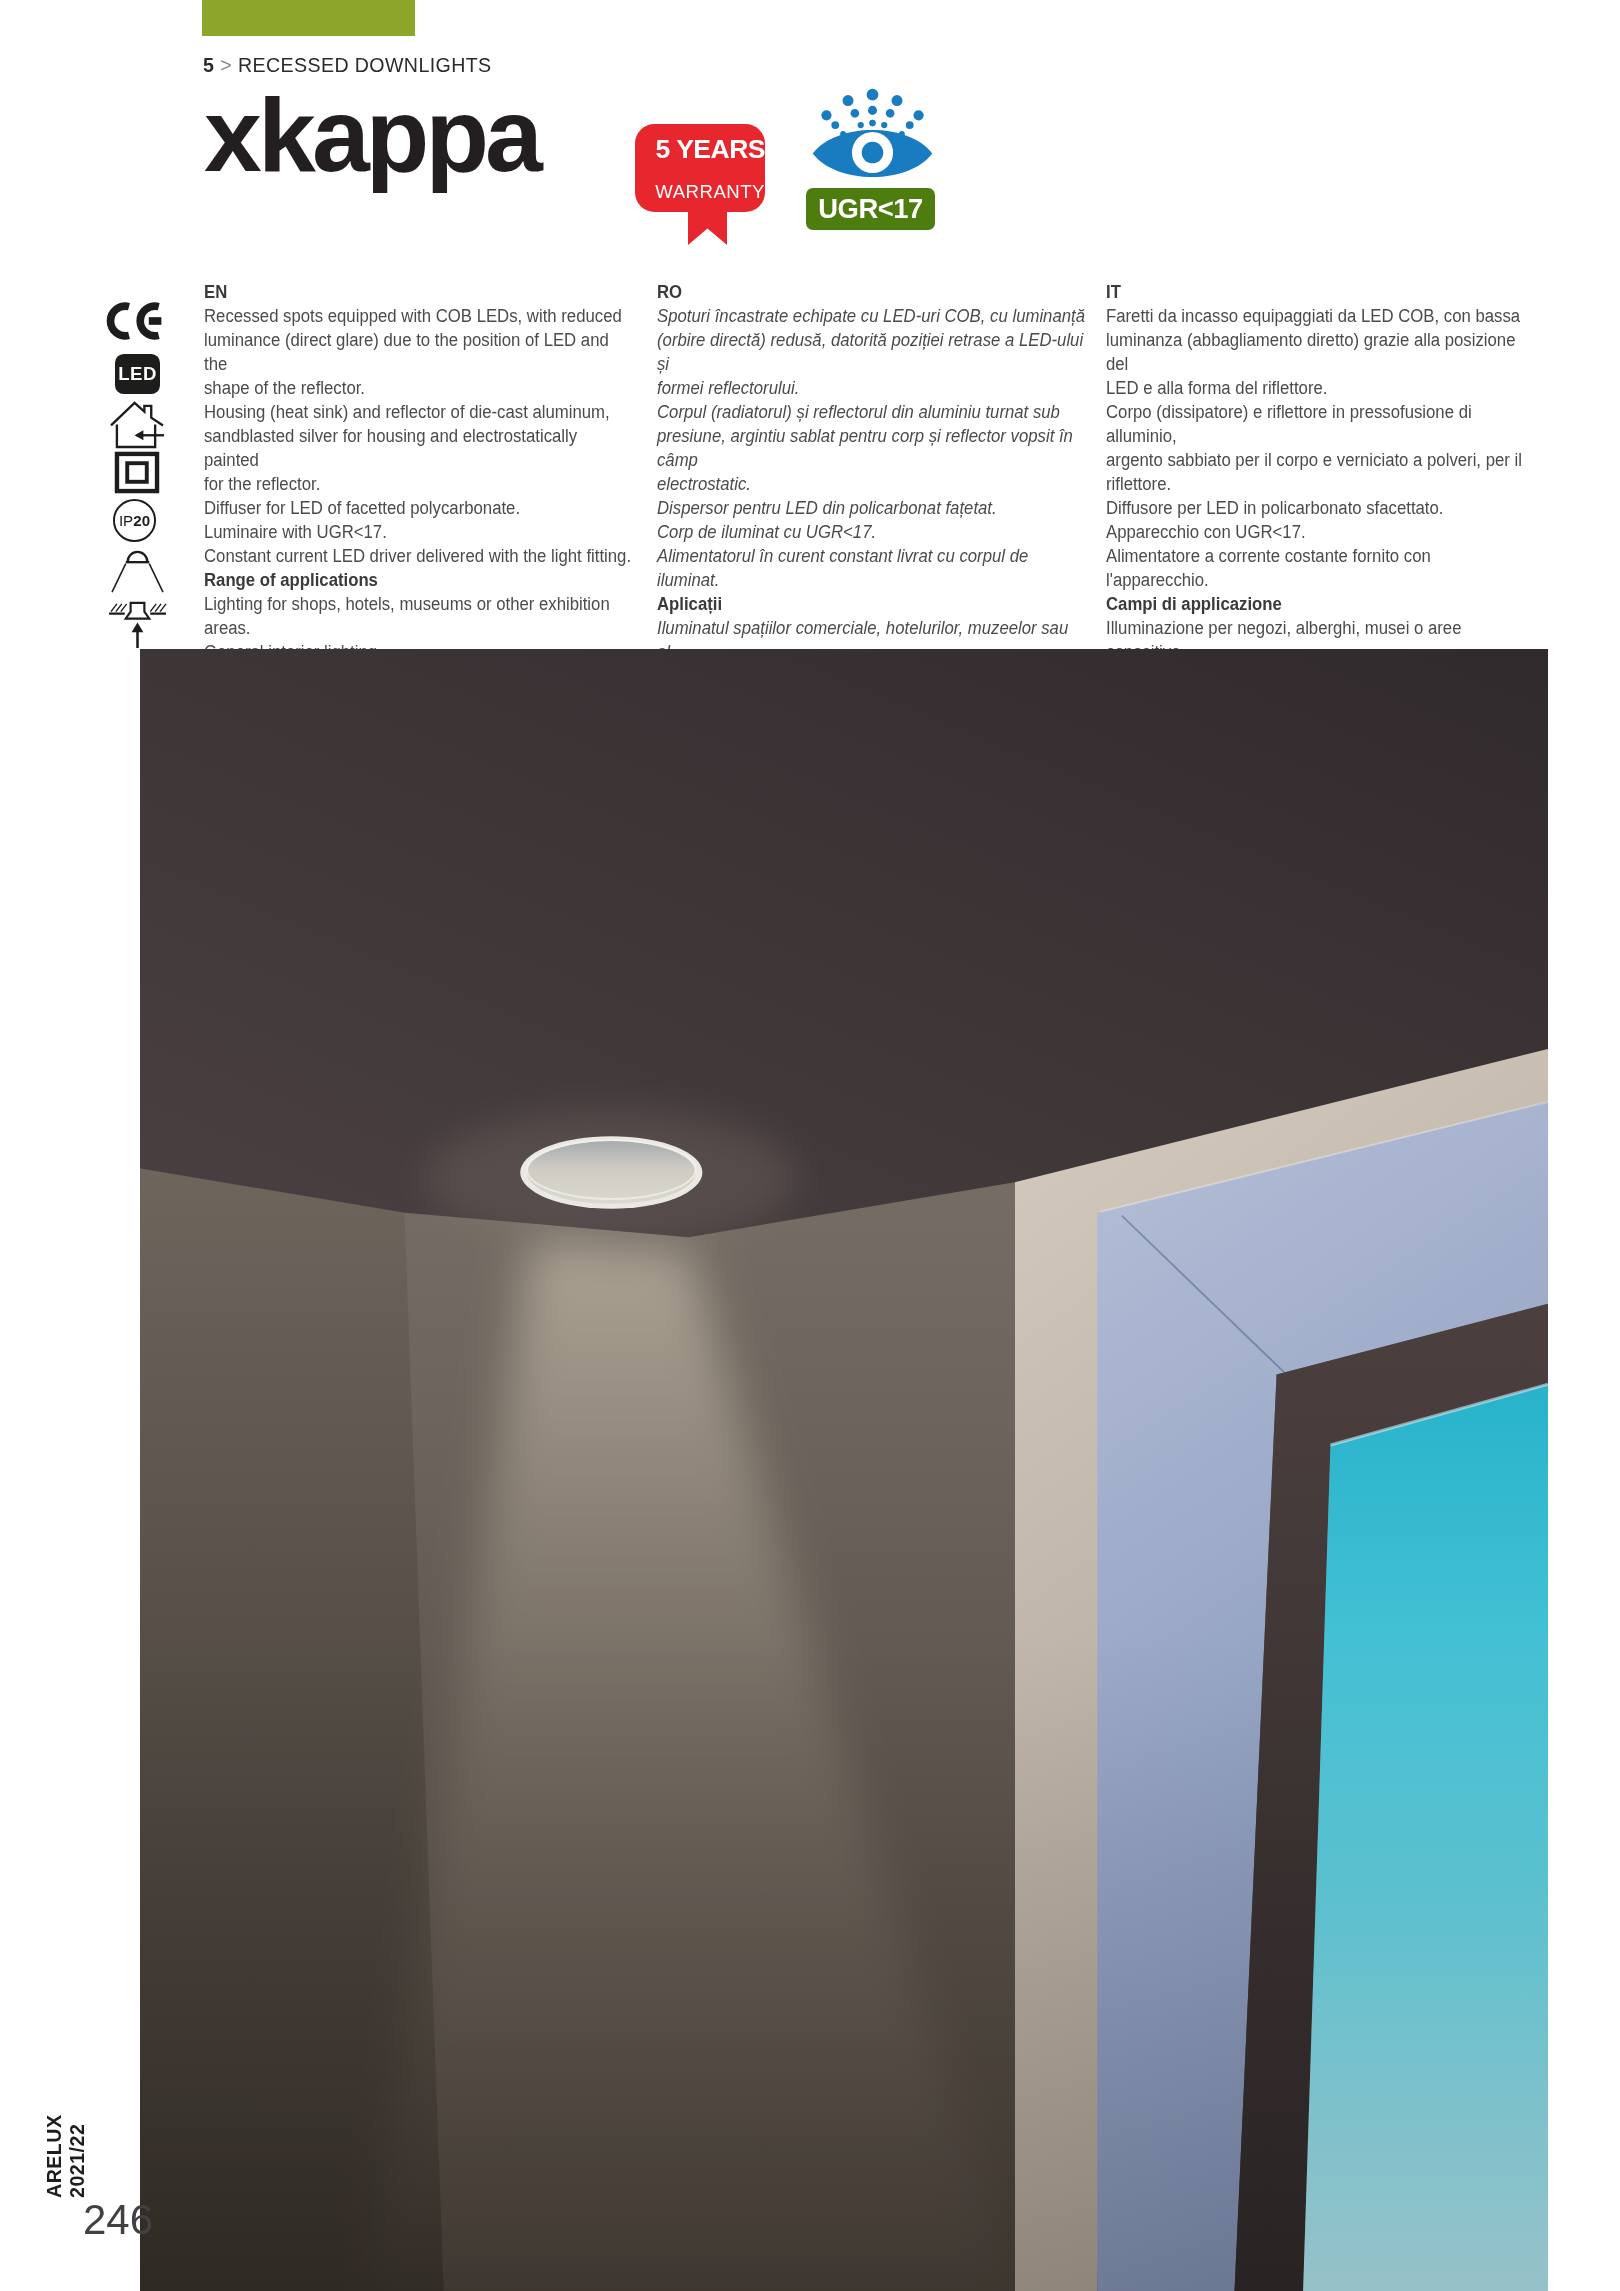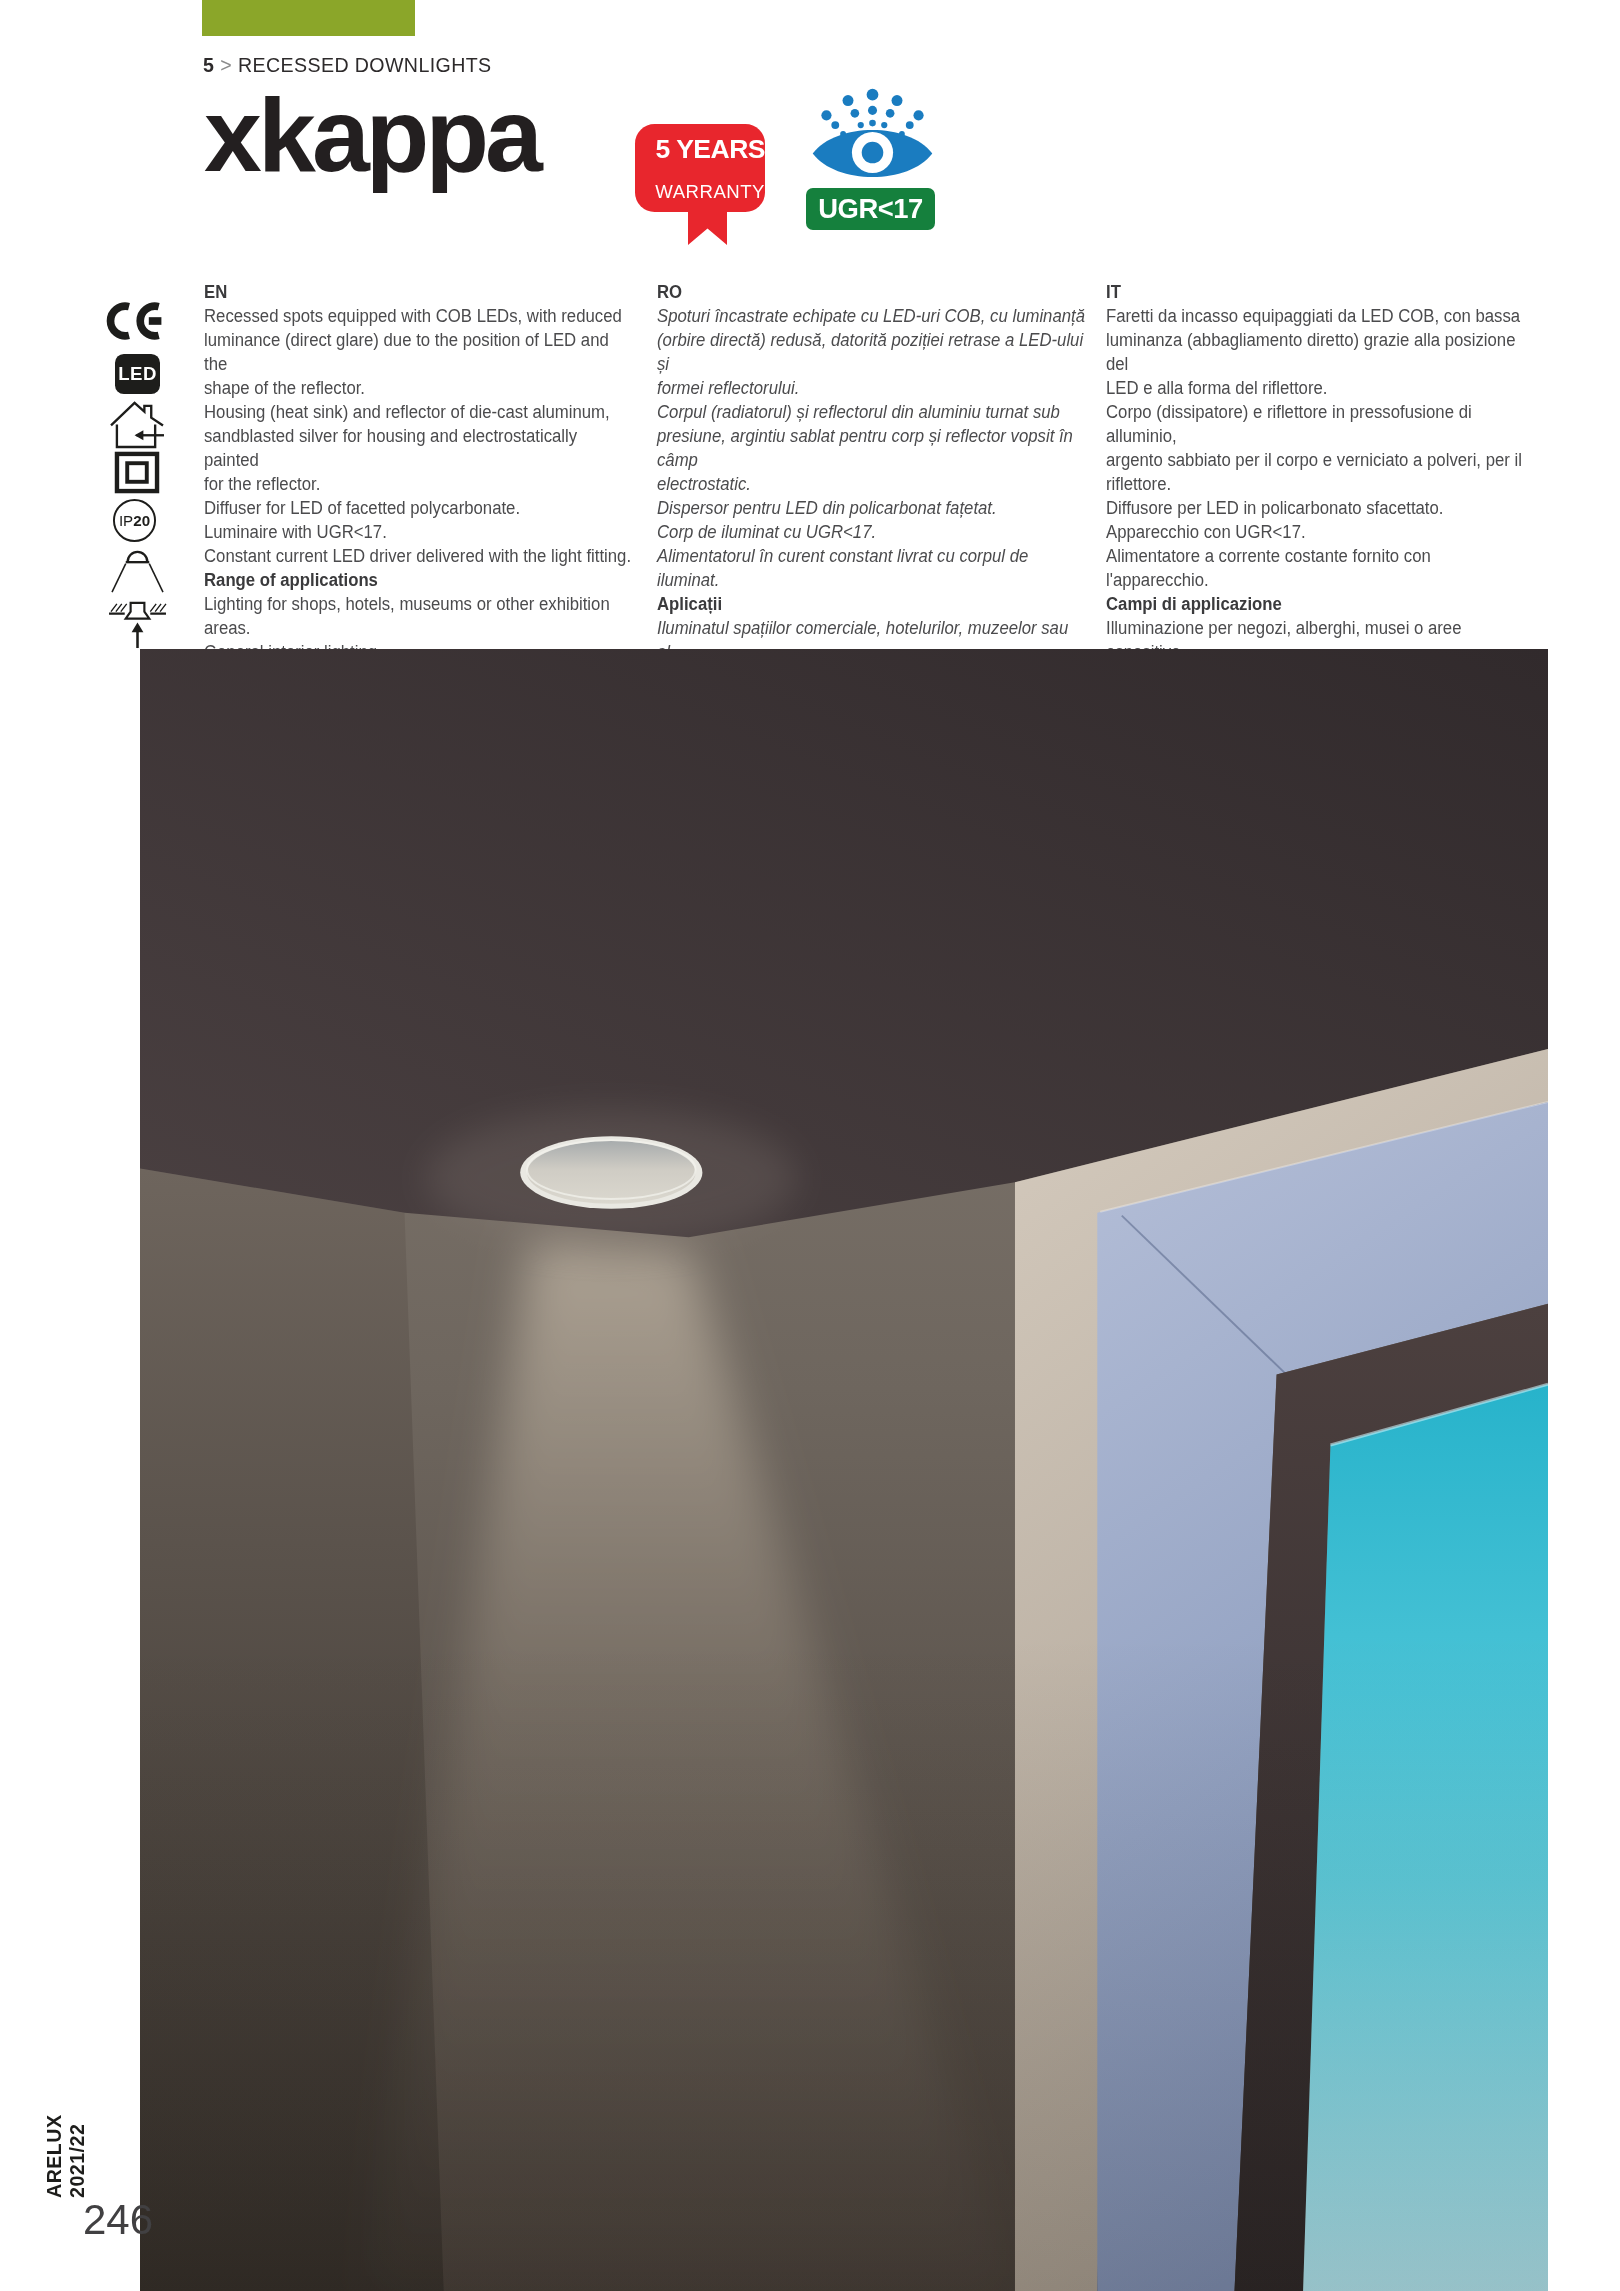--- a/index.html
+++ b/index.html
@@ -77,21 +77,21 @@
         <circle cx="37" cy="57" r="4"></circle>
         <circle cx="45" cy="66" r="3"></circle>
       <circle cx="122" cy="47" r="5.2"></circle>
         <circle cx="113" cy="57" r="4"></circle>
         <circle cx="105" cy="66" r="3"></circle>
       <path d="M14 86 C38 54 112 54 136 86 C112 118 38 118 14 86 Z"></path>
       <circle cx="75" cy="85" r="21" fill="#ffffff"></circle>
       <circle cx="75" cy="85" r="11"></circle>
     </g>
   </svg>
-  <div id="ugr-label" style="background-color: #15803d;">UGR&lt;17</div>
+  <div id="ugr-label" style="background-color: #4d7c0f;">UGR&lt;17</div>
 
   <svg class="cert-icon" style="left:102px; top:299px;" width="63" height="44" viewBox="0 0 70 45">
     <g fill="none" stroke="#1d1d1b" stroke-width="8.5">
       <path d="M30 6.5 A16.5 16.5 0 1 0 30 38.5"></path>
       <path d="M63 6.5 A16.5 16.5 0 1 0 63 38.5"></path>
       <path d="M52 22.5 H66"></path>
     </g>
   </svg>
 
   <div id="icon-led" class="cert-icon">LED</div>

